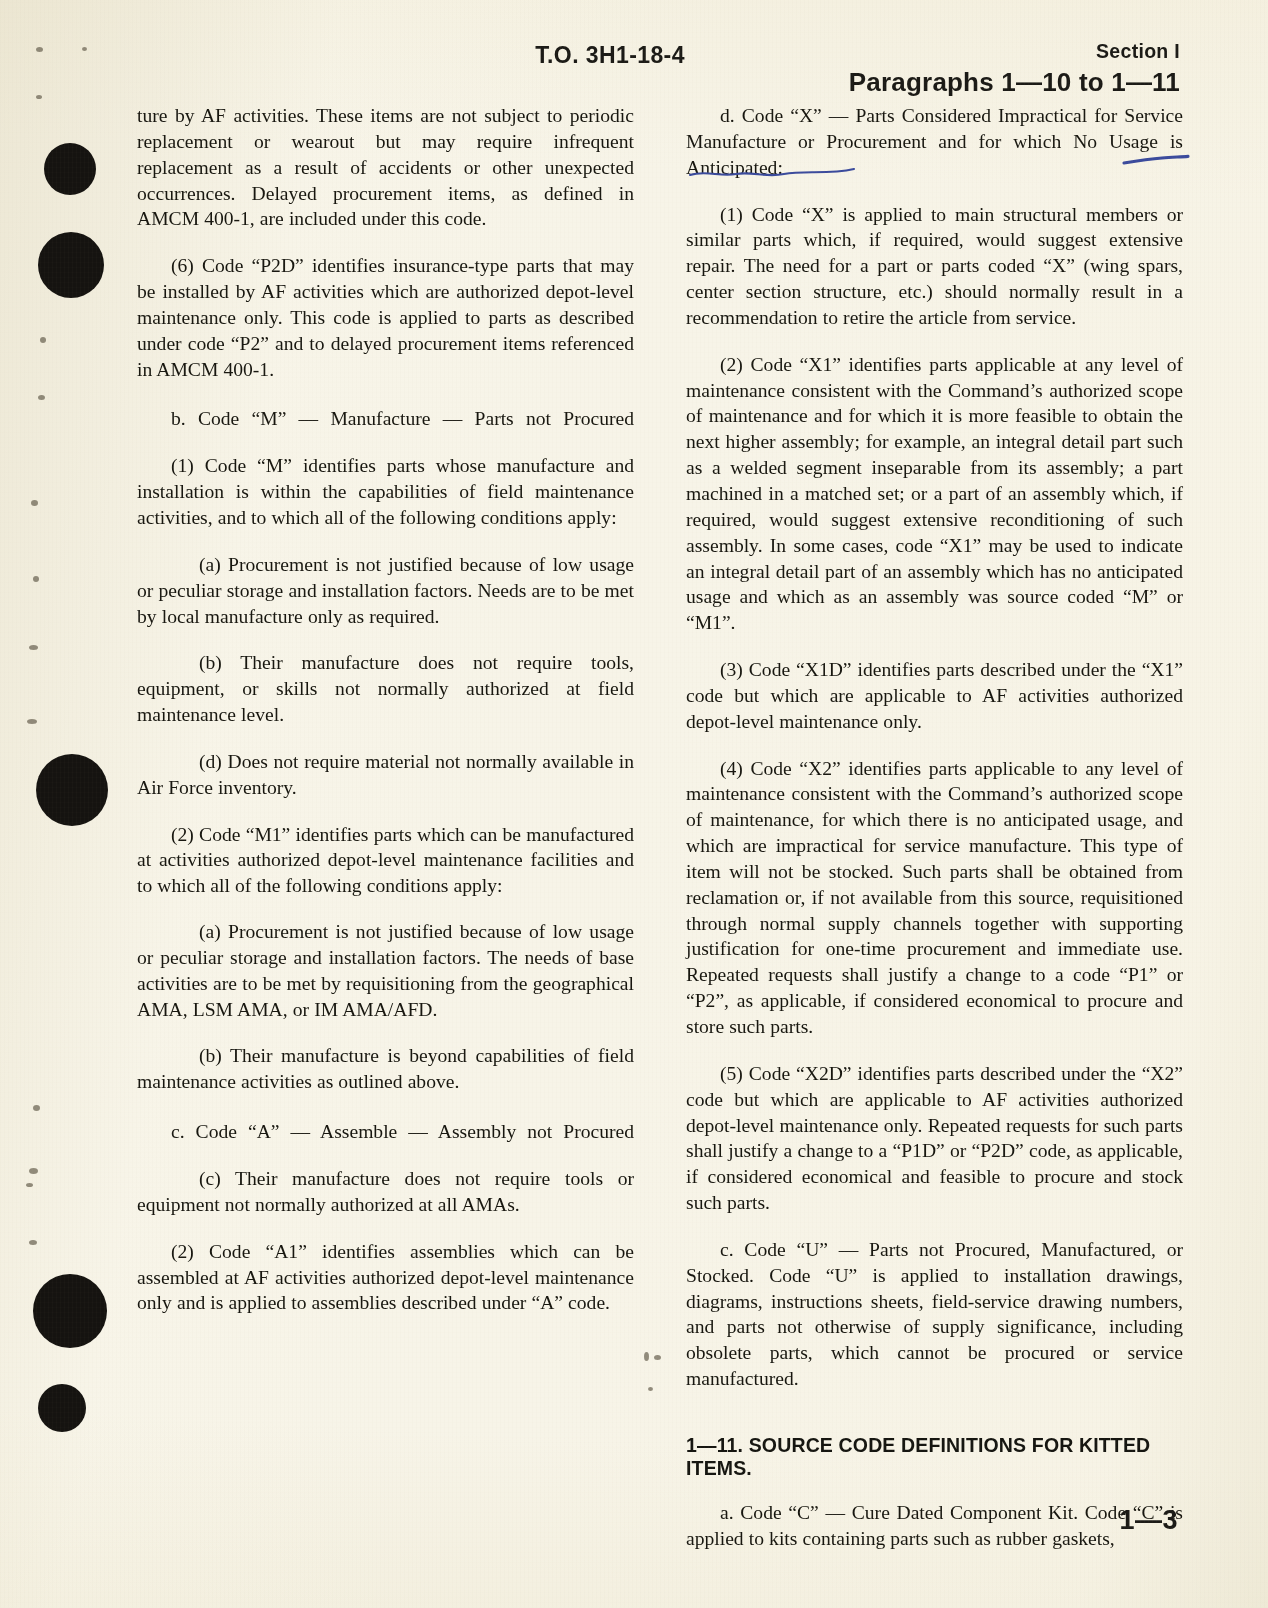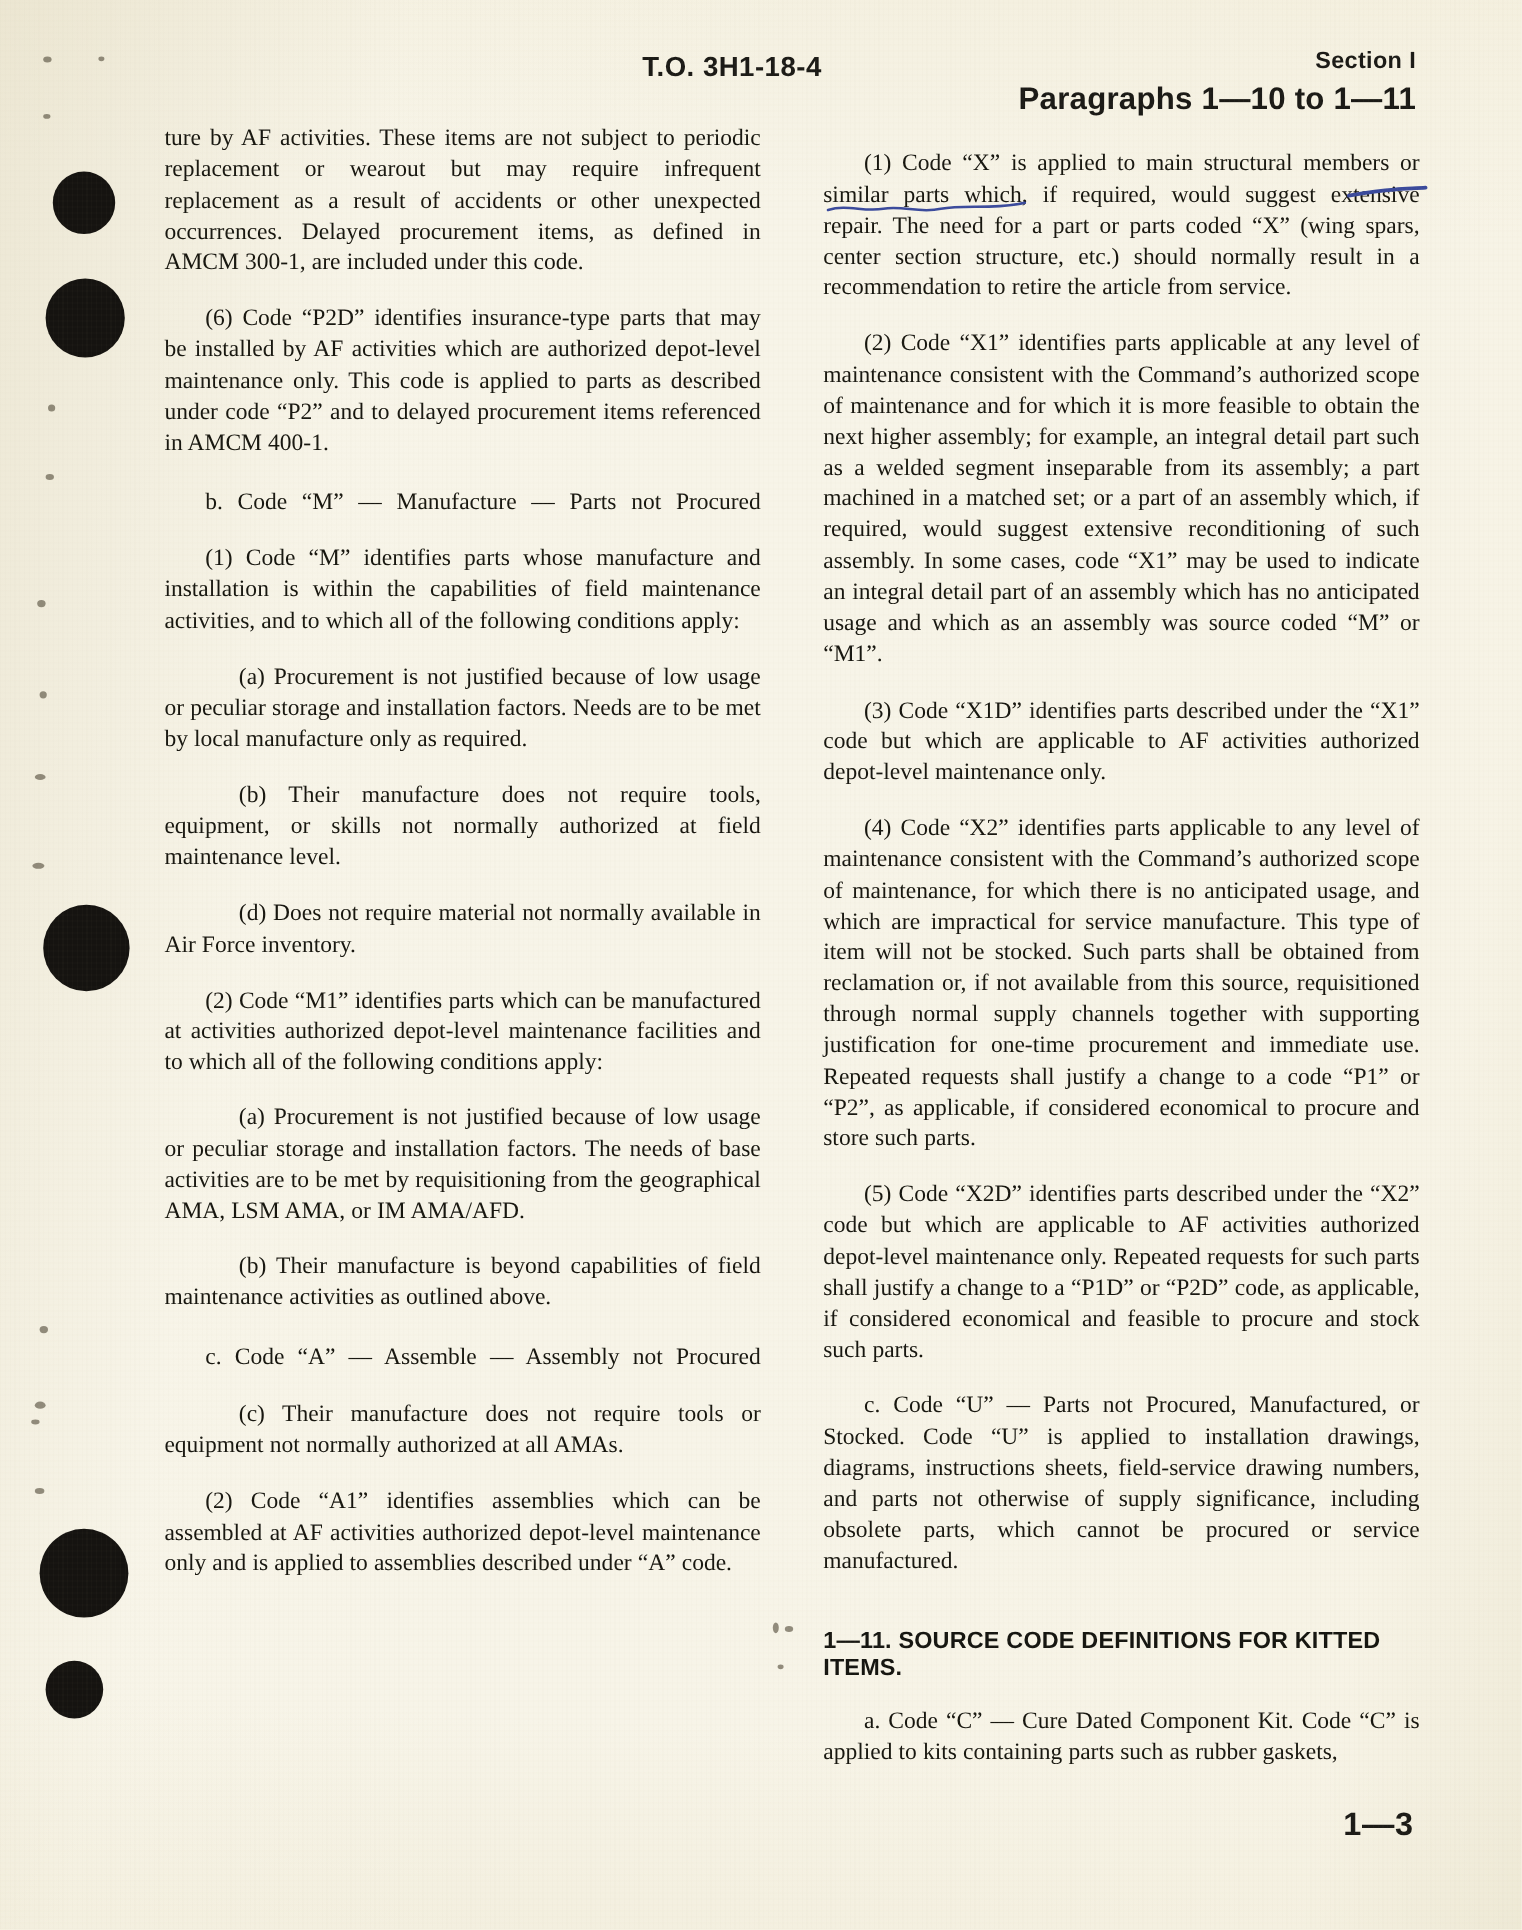--- a/index.html
+++ b/index.html
@@ -163,36 +163,37 @@
     <div class="hdr-title">T.O. 3H1-18-4</div>
     <div class="hdr-right">
       <div class="hdr-section">Section I</div>
       <div class="hdr-paragraphs">Paragraphs 1—10 to 1—11</div>
     </div>
   </div>
 
   <div class="cols">
 
     <div class="col col-left">
-      <p class="body">ture by AF activities. These items are not subject to periodic replacement or wearout but may require infrequent replacement as a result of accidents or other unexpected occurrences. Delayed procurement items, as defined in AMCM 300-1, are included under this code.</p>
+      <p class="body">ture by AF activities. These items are not subject to periodic replacement or wearout but may require infrequent replacement as a result of accidents or other unexpected occurrences. Delayed procurement items, as defined in AMCM 400-1, are included under this code.</p>
       <p class="body ind gap">(6) Code “P2D” identifies insurance-type parts that may be installed by AF activities which are authorized depot-level maintenance only. This code is applied to parts as described under code “P2” and to delayed procurement items referenced in AMCM 400-1.</p>
       <p class="body ind gap-lg last-justify">b. Code  “M” — Manufacture — Parts  not  Procured</p>
       <p class="body ind gap">(1) Code “M” identifies parts whose manufacture and installation is within the capabilities of field maintenance activities, and to which all of the following conditions apply:</p>
       <p class="body ind2 gap">(a) Procurement is not justified because of low usage or peculiar storage and installation factors. Needs are to be met by local manufacture only as required.</p>
       <p class="body ind2 gap">(b) Their manufacture does not require tools, equipment, or skills not normally authorized at field maintenance level.</p>
       <p class="body ind2 gap">(d) Does not require material not normally available in Air Force inventory.</p>
       <p class="body ind gap">(2) Code “M1” identifies parts which can be manufactured at activities authorized depot-level maintenance facilities and to which all of the following conditions apply:</p>
       <p class="body ind2 gap-sm">(a) Procurement is not justified because of low usage or peculiar storage and installation factors. The needs of base activities are to be met by requisitioning from the geographical AMA, LSM AMA, or IM AMA/AFD.</p>
       <p class="body ind2 gap">(b) Their manufacture is beyond capabilities of field maintenance activities as outlined above.</p>
       <p class="body ind gap-lg last-justify">c. Code  “A” — Assemble — Assembly  not  Procured</p>
       <p class="body ind2 gap">(c) Their manufacture does not require tools or equipment not normally authorized at all AMAs.</p>
       <p class="body ind gap">(2) Code “A1” identifies assemblies which can be assembled at AF activities authorized depot-level maintenance only and is applied to assemblies described under “A” code.</p>
     </div>
 
     <div class="col col-right">
+      <p class="body ind">d. Code “X” — Parts Considered Impractical for Service Manufacture or Procurement and for which No Usage is Anticipated:</p>
       <p class="body ind gap">(1) Code “X” is applied to main structural members or similar parts which, if required, would suggest extensive repair. The need for a part or parts coded “X” (wing spars, center section structure, etc.) should normally result in a recommendation to retire the article from service.</p>
       <p class="body ind gap">(2) Code “X1” identifies parts applicable at any level of maintenance consistent with the Command’s authorized scope of maintenance and for which it is more feasible to obtain the next higher assembly; for example, an integral detail part such as a welded segment inseparable from its assembly; a part machined in a matched set; or a part of an assembly which, if required, would suggest extensive reconditioning of such assembly. In some cases, code “X1” may be used to indicate an integral detail part of an assembly which has no anticipated usage and which as an assembly was source coded “M” or “M1”.</p>
       <p class="body ind gap">(3) Code “X1D” identifies parts described under the “X1” code but which are applicable to AF activities authorized depot-level maintenance only.</p>
       <p class="body ind gap">(4) Code “X2” identifies parts applicable to any level of maintenance consistent with the Command’s authorized scope of maintenance, for which there is no anticipated usage, and which are impractical for service manufacture. This type of item will not be stocked. Such parts shall be obtained from reclamation or, if not available from this source, requisitioned through normal supply channels together with supporting justification for one-time procurement and immediate use. Repeated requests shall justify a change to a code “P1” or “P2”, as applicable, if considered economical to procure and store such parts.</p>
       <p class="body ind gap">(5) Code “X2D” identifies parts described under the “X2” code but which are applicable to AF activities authorized depot-level maintenance only. Repeated requests for such parts shall justify a change to a “P1D” or “P2D” code, as applicable, if considered economical and feasible to procure and stock such parts.</p>
       <p class="body ind gap">c. Code “U” — Parts not Procured, Manufactured, or Stocked. Code “U” is applied to installation drawings, diagrams, instructions sheets, field-service drawing numbers, and parts not otherwise of supply significance, including obsolete parts, which cannot be procured or service manufactured.</p>
       <p class="section-head">1—11.  SOURCE CODE DEFINITIONS FOR KITTED ITEMS.</p>
       <p class="body ind gap-sm">a. Code “C” — Cure Dated Component Kit. Code “C” is applied to kits containing parts such as rubber gaskets,</p>
     </div>
   </div>

